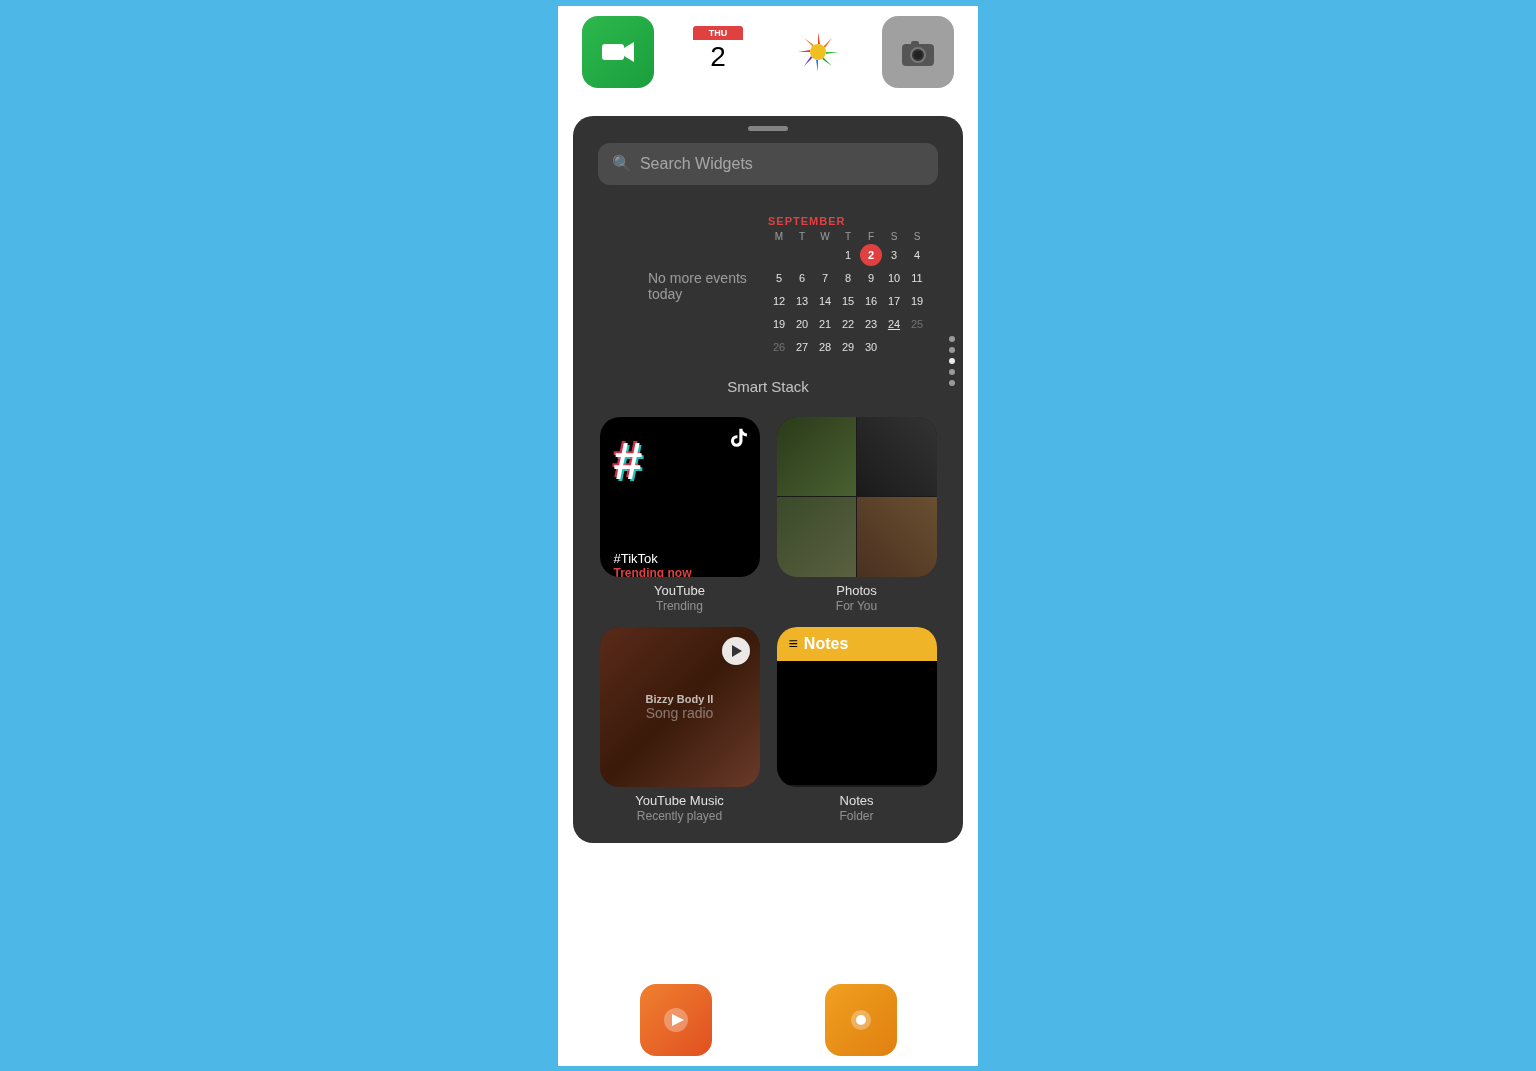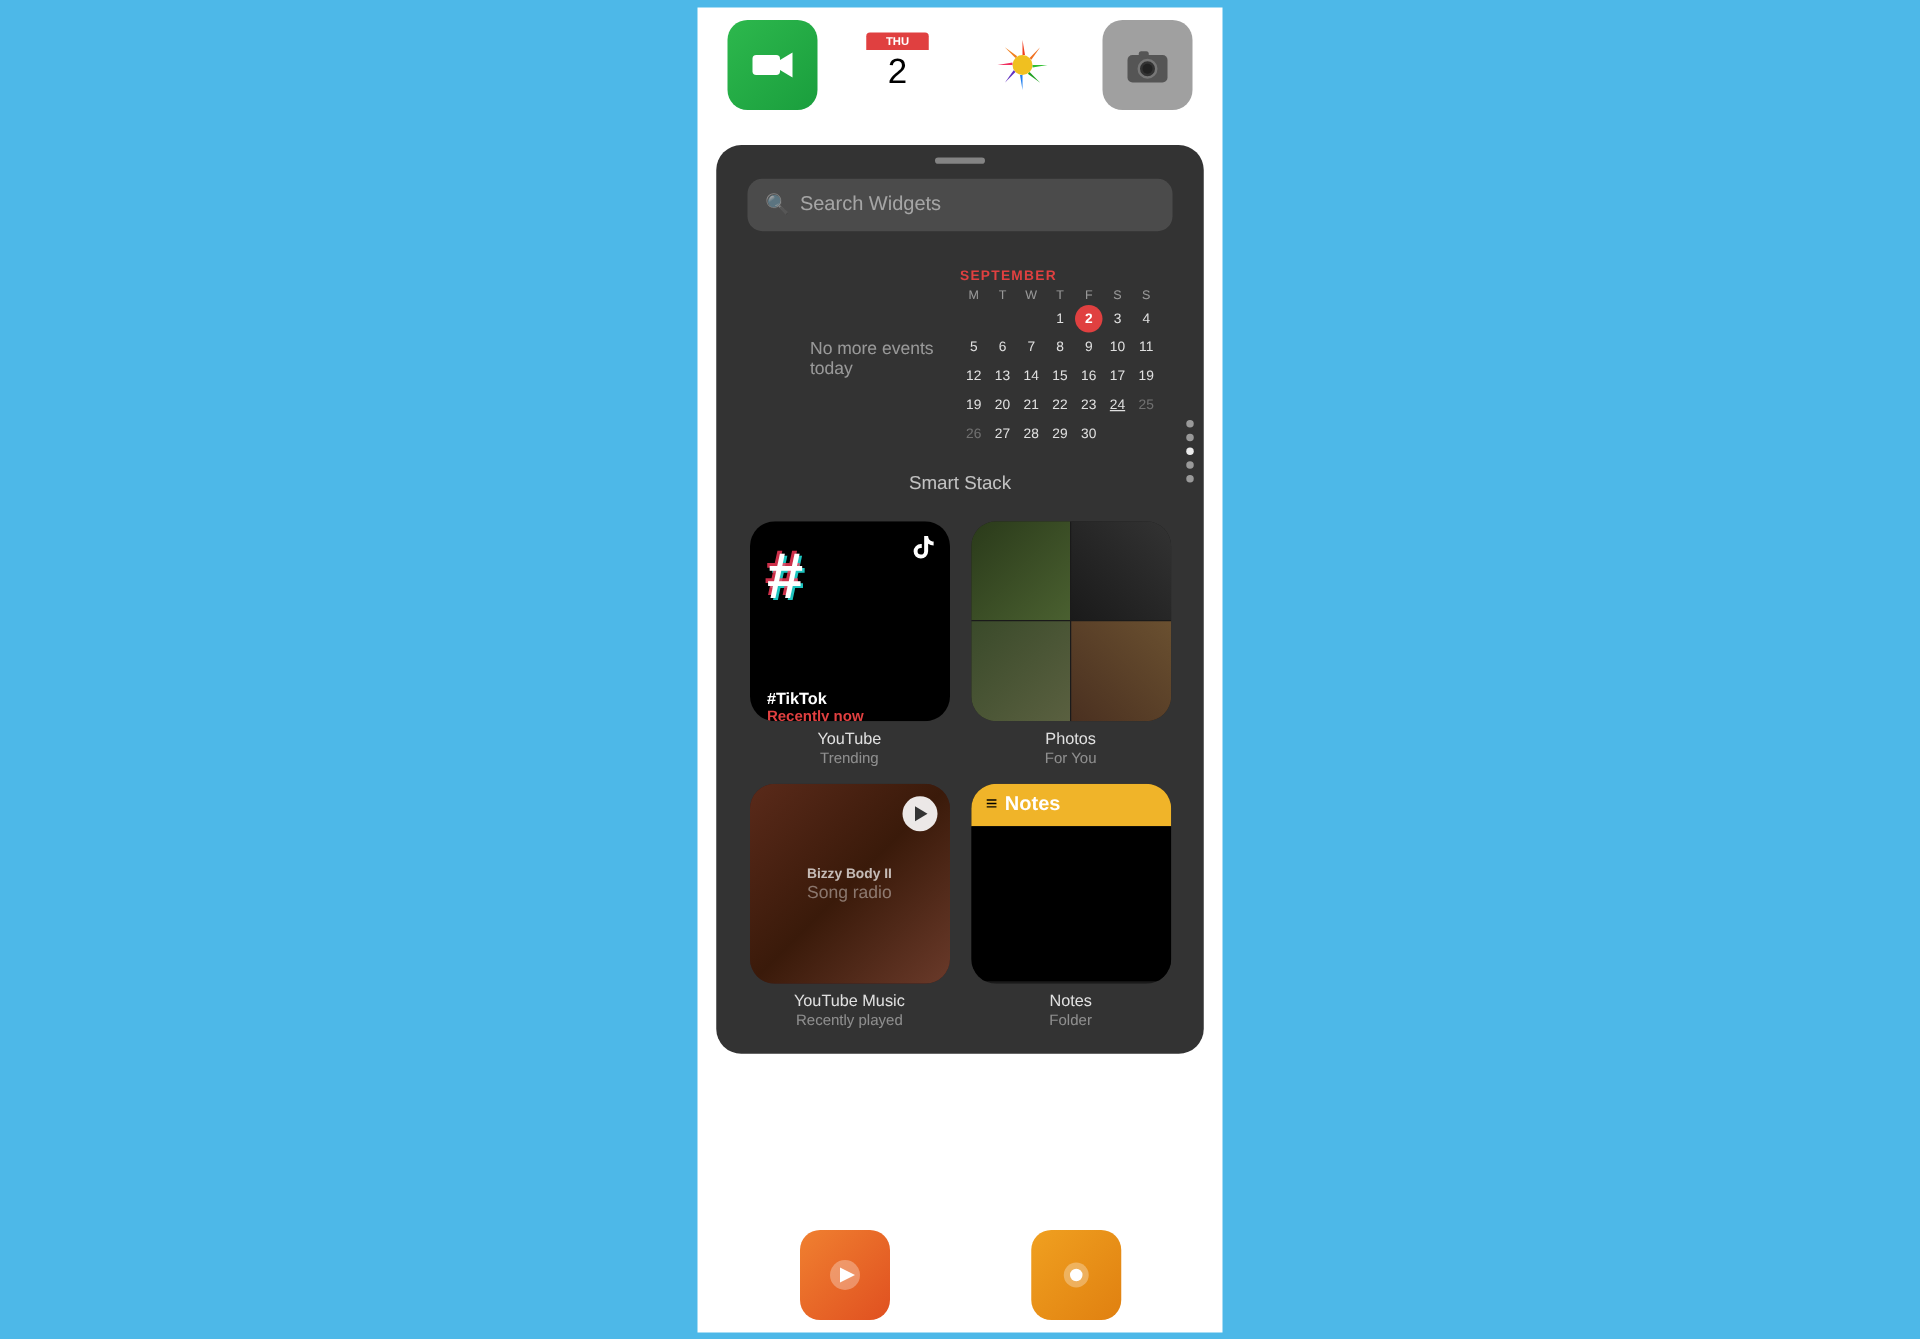--- a/index.html
+++ b/index.html
@@ -234,21 +234,21 @@
     .tiktok-widget {
       background: #000;
       padding: 14px;
       height: 100%;
       position: relative;
     }
 
     .tiktok-title {
       color: #fff;
       font-size: 13px;
-      font-weight: 700;
+      font-weight: 400;
       margin-top: 22px;
     }
 
     .tiktok-subtitle {
       color: #e04040;
       font-size: 12px;
       font-weight: 600;
     }
 
     
@@ -500,21 +500,21 @@
               <span style="font-size:52px; font-weight:900; color:#ff3b5c; position:absolute; left:-2px; top:-2px; opacity:0.8;">#</span>
               <span style="font-size:52px; font-weight:900; color:#fff; position:relative;">#</span>
             </div>
             <div style="position:absolute; top:10px; right:10px;">
               <svg width="22" height="22" viewBox="0 0 24 24" fill="white">
                 <path d="M19.59 6.69a4.83 4.83 0 0 1-3.77-4.25V2h-3.45v13.67a2.89 2.89 0 0 1-2.88 2.5 2.89 2.89 0 0 1-2.89-2.89 2.89 2.89 0 0 1 2.89-2.89c.28 0 .54.04.79.1V9.01a6.28 6.28 0 0 0-.79-.05 6.34 6.34 0 0 0-6.34 6.34 6.34 6.34 0 0 0 6.34 6.34 6.34 6.34 0 0 0 6.33-6.34V8.69a8.18 8.18 0 0 0 4.79 1.54V6.79a4.85 4.85 0 0 1-1.02-.1z"></path>
               </svg>
             </div>
             <div style="margin-top:60px;">
               <div class="tiktok-title">#TikTok</div>
-              <div class="tiktok-subtitle">Recently now</div>
+              <div class="tiktok-subtitle">Trending now</div>
 
             </div>
           </div>
         </div>
         <div class="widget-label">YouTube</div>
         <div class="widget-sublabel">Trending</div>
       </div>
 
       <div class="widget-cell">
         <div class="widget-thumb">

